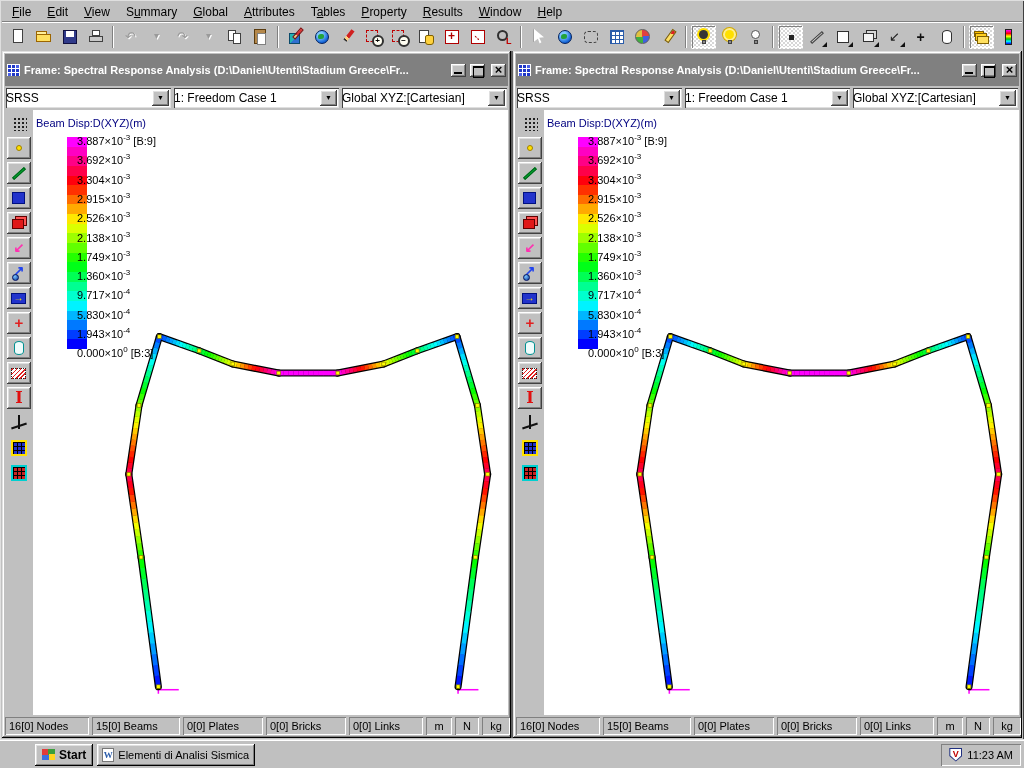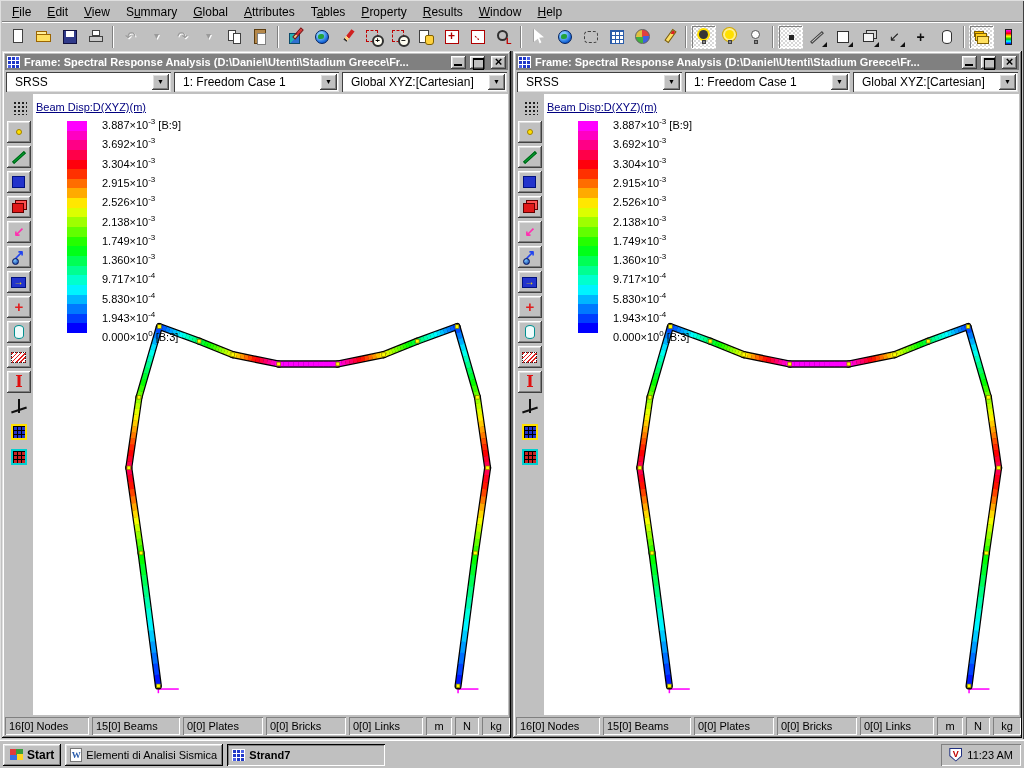--- a/index.html
+++ b/index.html
@@ -26,57 +26,57 @@
   .tb-btn{width:25px;height:24px;display:flex;align-items:center;justify-content:center;flex:none;border:1px solid transparent;}
   .tb-sep{width:2px;height:22px;margin:0 3px;border-left:1px solid #808080;border-right:1px solid #fff;flex:none;}
   .dither{background-color:#d7d7d7;background-image:linear-gradient(45deg,#fff 25%,transparent 25%,transparent 75%,#fff 75%),linear-gradient(45deg,#fff 25%,transparent 25%,transparent 75%,#fff 75%);background-size:4px 4px;background-position:0 0,2px 2px;}
   .tb-btn.pressed{box-shadow:inset 1px 1px 0 #808080,inset -1px -1px 0 #fff;}
   .tb-btn.disabled .ic::before,.tb-btn.disabled .ic::after{color:#9a9a9a;text-shadow:1px 1px 0 #fff;}
 
   
   .client{flex:1;display:flex;gap:2px;background:#606060;min-height:0;}
   .child-window{flex:1;background:#c0c0c0;padding:3px;display:flex;flex-direction:column;min-width:0;
     box-shadow:inset -1px -1px 0 #000,inset 1px 1px 0 #dfdfdf,inset -2px -2px 0 #808080,inset 2px 2px 0 #fff;}
-  .child-titlebar{height:16px;background:#808080;display:flex;align-items:center;gap:4px;padding:0 2px;flex:none;}
+  .child-titlebar{height:32px;background:#808080;display:flex;align-items:center;gap:4px;padding:0 2px;flex:none;}
   .child-title{flex:1;color:#fff;font-weight:bold;font-size:11px;white-space:nowrap;overflow:hidden;}
   .child-titlebar .wbtn{width:15px;height:13px;}
   .combo-row{height:24px;display:flex;gap:3px;align-items:center;padding:1px 1px;flex:none;}
   .combo{flex:1;height:20px;background:#fff;display:flex;align-items:center;font-size:12px;min-width:0;
     box-shadow:inset 1px 1px 0 #404040,inset -1px -1px 0 #dfdfdf;}
-  .combo-val{flex:1;padding-left:9px;white-space:nowrap;overflow:hidden;}
+  .combo-val{flex:1;padding-left:0;white-space:nowrap;overflow:hidden;}
   .combo-btn{width:17px;height:16px;margin-right:2px;background:#c0c0c0;color:#000;font-size:7px;line-height:16px;text-align:center;flex:none;
     box-shadow:inset -1px -1px 0 #404040,inset 1px 1px 0 #fff,inset -2px -2px 0 #808080,inset 2px 2px 0 #dfdfdf;}
   .child-body{flex:1;display:flex;min-height:0;}
   .side-toolbar{width:28px;display:flex;flex-direction:column;align-items:center;padding-top:2px;gap:3px;flex:none;}
   .sbtn{width:24px;height:22px;display:flex;align-items:center;justify-content:center;background:#c0c0c0;flex:none;
     box-shadow:inset -1px -1px 0 #404040,inset 1px 1px 0 #fff,inset -2px -2px 0 #808080,inset 2px 2px 0 #dfdfdf;}
   .sbtn.flat{box-shadow:none;background:transparent;}
   .canvas{flex:1;background:#fff;position:relative;overflow:hidden;min-width:0;}
   .canvas svg{position:absolute;left:0;top:0;width:100%;height:100%;}
 
   .legend{position:absolute;left:3px;top:7px;width:210px;font-size:11px;z-index:2;}
-  .legend-title{color:#000080;text-decoration:underline;white-space:nowrap;}
+  .legend-title{color:#000080;white-space:nowrap;}
   .legend-bar{position:absolute;left:31px;top:20px;width:20px;height:212px;display:flex;flex-direction:column;}
   .legend-bar div{flex:1;}
-  .legend-label{position:absolute;left:66px;white-space:nowrap;line-height:12px;}
+  .legend-label{position:absolute;left:41px;white-space:nowrap;line-height:12px;}
   .legend-label sup{font-size:8px;}
 
   .child-status{height:20px;display:flex;align-items:flex-end;gap:3px;padding-top:1px;font-size:11px;flex:none;}
   .spanel{height:18px;display:flex;align-items:center;padding-left:4px;white-space:nowrap;overflow:hidden;flex:none;
     box-shadow:inset 1px 1px 0 #808080,inset -1px -1px 0 #fff;}
   .spanel.cpanel{justify-content:center;padding-left:0;}
   .spanel.sliver{width:5px;padding:0;}
   .grip{width:14px;height:14px;margin-left:auto;flex:none;
     background:repeating-linear-gradient(135deg,#c0c0c0 0 2px,#fff 2px 3px,#808080 3px 5px);}
 
   
   .taskbar{position:absolute;left:0;right:0;bottom:0;height:28px;background:#c0c0c0;border-top:1px solid #fff;
     display:flex;align-items:center;padding:0 3px;gap:4px;box-shadow:0 -1px 0 #dfdfdf;}
   .start-btn{height:22px;display:flex;align-items:center;gap:4px;padding:0 7px;font-weight:bold;font-size:12px;background:#c0c0c0;flex:none;
-    box-shadow:inset -1px -1px 0 #000,inset 1px 1px 0 #fff,inset -2px -2px 0 #808080,inset 2px 2px 0 #dfdfdf;}
+    box-shadow:inset -1px -1px 0 #000,inset 1px 1px 0 #fff,inset -2px -2px 0 #808080,inset 2px 2px 0 #dfdfdf;margin-left:32px;}
   .taskbar-tasks{display:flex;gap:4px;flex:none;}
   .task-btn{width:158px;height:22px;display:flex;align-items:center;gap:4px;padding:0 5px;font-size:11px;background:#c0c0c0;overflow:hidden;
     box-shadow:inset -1px -1px 0 #000,inset 1px 1px 0 #fff,inset -2px -2px 0 #808080,inset 2px 2px 0 #dfdfdf;}
   .task-btn.active{font-weight:bold;box-shadow:inset 1px 1px 0 #000,inset -1px -1px 0 #fff,inset 2px 2px 0 #808080;}
   .task-label{white-space:nowrap;overflow:hidden;}
   .tray{margin-left:auto;height:22px;display:flex;align-items:center;gap:5px;padding:0 8px;font-size:11px;flex:none;
     box-shadow:inset 1px 1px 0 #808080,inset -1px -1px 0 #fff;}
 
   
   .winflag{width:13px;height:11px;flex:none;background:conic-gradient(#3a9e3a 0 25%,#ffd520 25% 50%,#3b6ee0 50% 75%,#e03b3b 75%);}
@@ -1000,23 +1000,19 @@
   <div class="taskbar">
     <span class="start-btn">
       <span class="winflag"></span>
       <span>Start</span>
     </span>
     <span class="taskbar-tasks">
         <span class="task-btn">
           <span class="word-ic"></span>
           <span class="task-label">Elementi di Analisi Sismica...</span>
         </span>
-        <span class="task-btn active dither">
-          <span class="s7"></span>
-          <span class="task-label">Strand7</span>
-        </span>
       </span>
     <span class="tray">
       <span class="shield"></span>
       <span class="tray-time">11:23 AM</span>
     </span>
   </div>
 </div>
 
 </body></html>

